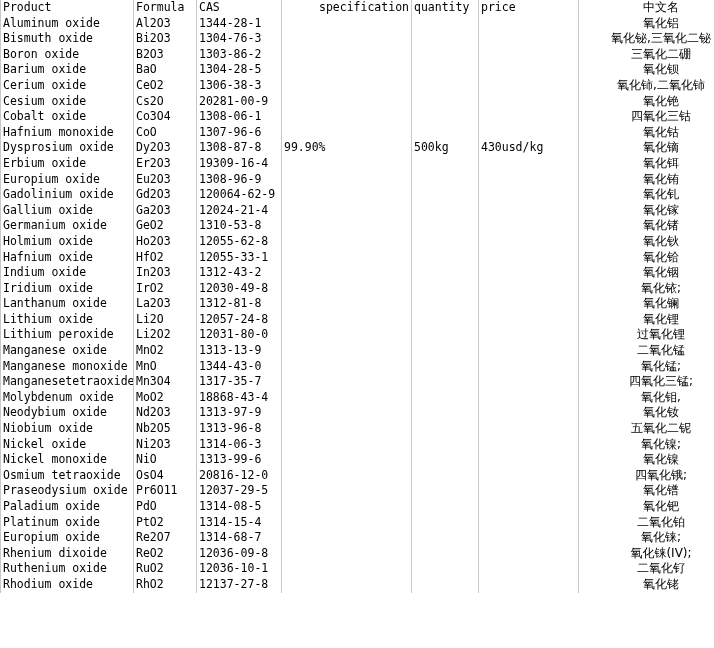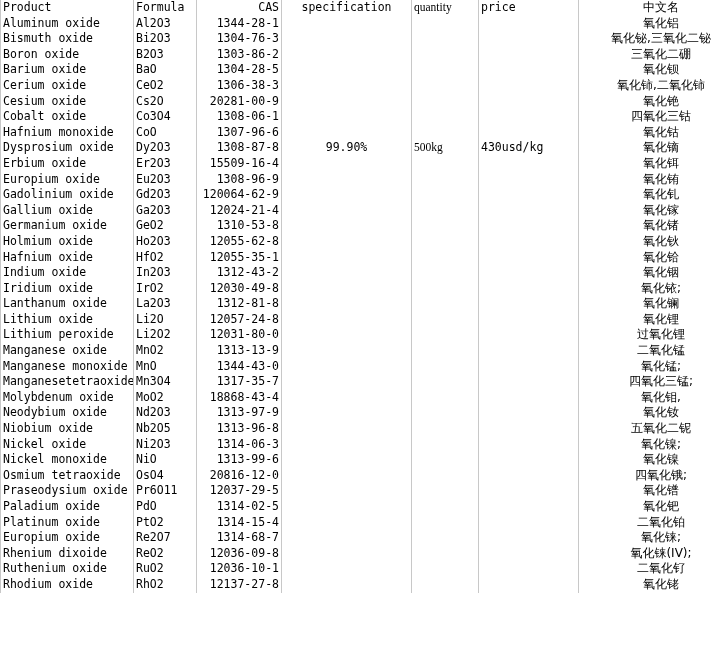--- a/index.html
+++ b/index.html
@@ -34,39 +34,39 @@
     overflow: hidden;
     vertical-align: top;
     border-left: 1px solid #c8c8c8;
     border-right: 1px solid #c8c8c8;
     border-top: 0;
     border-bottom: 0;
   }
   
   td.c0 { width: 128px; border-left: 0; border-right: 1px solid #cfcfcf; }
   td.c1 { width: 58px;  border-left: 0; border-right: 1px solid #cfcfcf; }
-  td.c2 { width: 80px;  border-left: 0; border-right: 1px solid #cfcfcf; text-align: right; }
-  td.c3 { width: 125px; border-left: 0; border-right: 1px solid #cfcfcf; text-align: center; padding-right: 4px;}
-  td.c4 { width: 62px;  border-left: 0; border-right: 1px solid #cfcfcf; font-family: Liberation Serif, serif; }
+  td.c2 { width: 80px;  border-left: 0; border-right: 1px solid #cfcfcf; }
+  td.c3 { width: 125px; border-left: 0; border-right: 1px solid #cfcfcf; text-align: left; padding-right: 4px;}
+  td.c4 { width: 62px;  border-left: 0; border-right: 1px solid #cfcfcf; }
   td.c5 { width: 95px;  border-left: 0; border-right: 1px solid #cfcfcf; }
   td.c6 { width: 160px; border-left: 0; border-right: 0; text-align: center; font-family: "DejaVu Sans", sans-serif; }
   .row-head td { font-weight: normal; }
   .cn { font-family: "DejaVu Sans", sans-serif; font-size: 12px; }
 </style>
 </head>
 <body>
 
 <div class="sheet">
   <table class="grid">
     <tbody>
       <tr class="row-head">
         <td class="c0">Product</td>
         <td class="c1">Formula</td>
         <td class="c2">CAS</td>
-        <td class="c3" style="text-align:center">specification</td>
+        <td class="c3" style="text-align:right">specification</td>
         <td class="c4">quantity</td>
         <td class="c5">price</td>
         <td class="c6 cn">中文名</td>
       </tr>
     <tr>
           <td class="c0">Aluminum oxide</td>
           <td class="c1">Al2O3</td>
           <td class="c2">1344-28-1</td>
           <td class="c3"></td>
           <td class="c4"></td>
@@ -141,21 +141,21 @@
           <td class="c1">Dy2O3</td>
           <td class="c2">1308-87-8</td>
           <td class="c3">99.90%</td>
           <td class="c4">500kg</td>
           <td class="c5">430usd/kg</td>
           <td class="c6 cn">氧化镝</td>
         </tr>
         <tr>
           <td class="c0">Erbium oxide</td>
           <td class="c1">Er2O3</td>
-          <td class="c2">15509-16-4</td>
+          <td class="c2">19309-16-4</td>
           <td class="c3"></td>
           <td class="c4"></td>
           <td class="c5"></td>
           <td class="c6 cn">氧化铒</td>
         </tr>
         <tr>
           <td class="c0">Europium oxide</td>
           <td class="c1">Eu2O3</td>
           <td class="c2">1308-96-9</td>
           <td class="c3"></td>
@@ -195,21 +195,21 @@
           <td class="c1">Ho2O3</td>
           <td class="c2">12055-62-8</td>
           <td class="c3"></td>
           <td class="c4"></td>
           <td class="c5"></td>
           <td class="c6 cn">氧化钬</td>
         </tr>
         <tr>
           <td class="c0">Hafnium oxide</td>
           <td class="c1">HfO2</td>
-          <td class="c2">12055-35-1</td>
+          <td class="c2">12055-33-1</td>
           <td class="c3"></td>
           <td class="c4"></td>
           <td class="c5"></td>
           <td class="c6 cn">氧化铪</td>
         </tr>
         <tr>
           <td class="c0">Indium oxide</td>
           <td class="c1">In2O3</td>
           <td class="c2">1312-43-2</td>
           <td class="c3"></td>
@@ -339,21 +339,21 @@
           <td class="c1">Pr6O11</td>
           <td class="c2">12037-29-5</td>
           <td class="c3"></td>
           <td class="c4"></td>
           <td class="c5"></td>
           <td class="c6 cn">氧化镨</td>
         </tr>
         <tr>
           <td class="c0">Paladium oxide</td>
           <td class="c1">PdO</td>
-          <td class="c2">1314-02-5</td>
+          <td class="c2">1314-08-5</td>
           <td class="c3"></td>
           <td class="c4"></td>
           <td class="c5"></td>
           <td class="c6 cn">氧化钯</td>
         </tr>
         <tr>
           <td class="c0">Platinum oxide</td>
           <td class="c1">PtO2</td>
           <td class="c2">1314-15-4</td>
           <td class="c3"></td>

